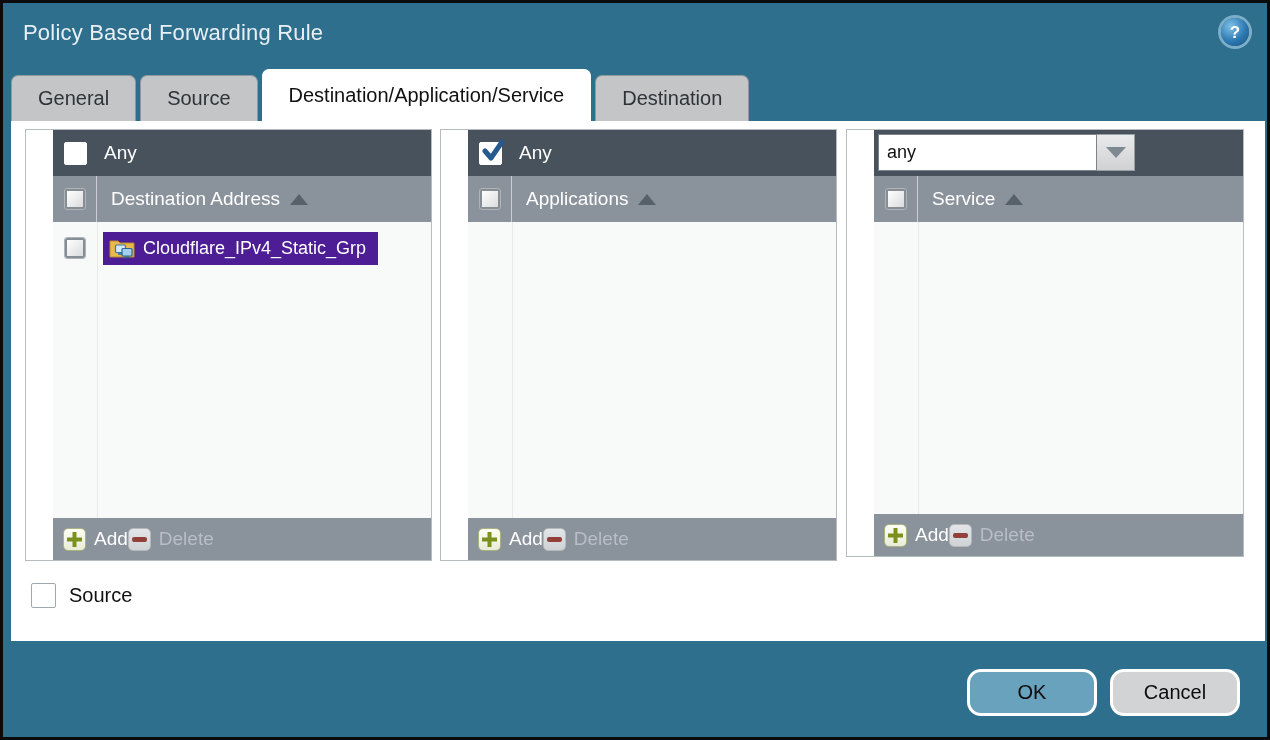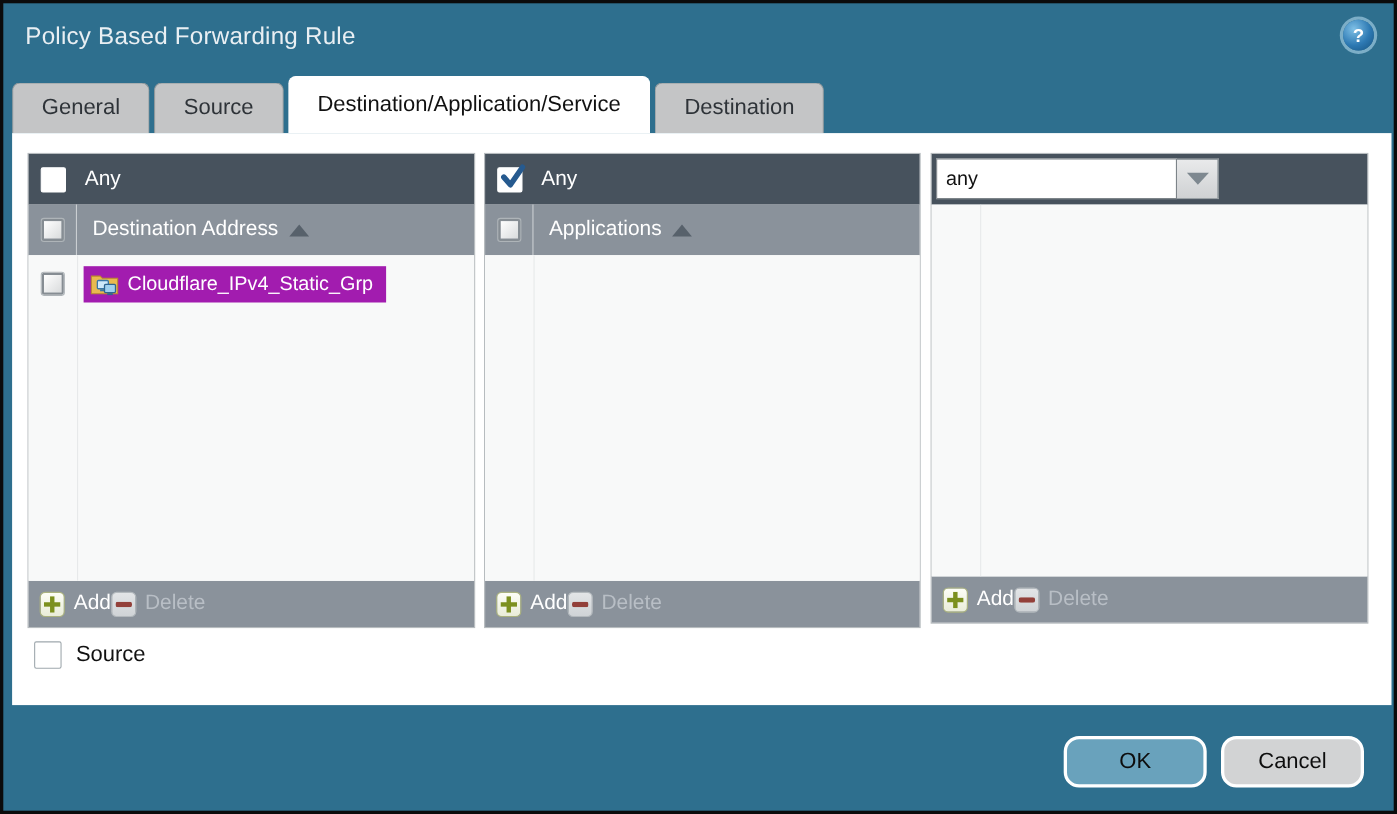--- a/index.html
+++ b/index.html
@@ -23,21 +23,21 @@
   
   .tabs { position:absolute; left:8px; top:66px; height:52px; display:flex; align-items:flex-end; gap:4px; z-index:2; }
   .tab { height:46px; background:#c4c5c6; border:1px solid #8f989c; border-bottom:none;
          border-radius:7px 7px 0 0; display:flex; align-items:center; padding:4px 26px;
          font-size:20px; color:#2e3338; cursor:pointer; white-space:nowrap; }
   .tab.active { height:52px; background:#ffffff; border-color:#ffffff; color:#111; z-index:3; }
 
   
   .panel { position:absolute; left:8px; top:118px; width:1254px; height:520px; background:#ffffff; z-index:1; }
 
-  .col { position:absolute; top:18px; display:flex; flex-direction:column; border:1px solid #b7bcbf; }
+  .col { position:absolute; top:8px; display:flex; flex-direction:column; border:1px solid #b7bcbf;padding-left:27px; }
   .col1 { left:14px;  width:407px; height:432px; }
   .col2 { left:429px; width:397px; height:432px; }
   .col3 { left:835px; width:398px; height:428px; }
 
   .any-bar { height:46px; min-height:46px; background:#47525d; display:flex; align-items:center; padding-left:11px; }
   .any-label { color:#fff; font-size:19px; margin-left:17px; }
 
   .cb { background:#fff; border:1px solid #9aa3a9; cursor:pointer; }
   .cb-any { width:23px; height:23px; border:1px solid #ffffff; border-radius:2px; position:relative; }
   .cb-3d { width:20px; height:20px; border:2px solid #868d93; outline:1px solid #aeb4b8;
@@ -48,21 +48,21 @@
   .hdr-cbcell { width:44px; display:flex; justify-content:center; align-items:center; align-self:stretch;
                 border-right:1px solid rgba(255,255,255,.55); }
   .hdr-label { color:#ffffff; font-size:19px; margin-left:14px; cursor:pointer; display:flex; align-items:center; gap:10px; }
   .sort-up { width:0; height:0; border-left:9px solid transparent; border-right:9px solid transparent; border-bottom:11px solid #57616b; }
 
   .list { flex:1; background:#f8f9f9; position:relative; overflow:hidden; }
   .list .lane { position:absolute; left:44px; top:0; bottom:0; width:1px; background:#e7e9ea; }
 
   .row { position:relative; height:40px; display:flex; align-items:center; }
   .row-cbcell { width:44px; display:flex; justify-content:center; }
-  .chip { display:inline-flex; align-items:center; height:33px; background:#a21caf; color:#ffffff;
+  .chip { display:inline-flex; align-items:center; height:33px; background:#4c1d95; color:#ffffff;
           font-size:18px; padding:0 12px 0 6px; margin-left:6px; cursor:pointer; }
   .chip svg { margin-right:8px; }
 
   .foot { height:42px; min-height:42px; background:#8a929b; display:flex; align-items:center; padding-left:10px; }
   .tool { display:flex; align-items:center; gap:8px; cursor:pointer; }
   .tool-ic { width:23px; height:23px; border-radius:5px; display:flex; align-items:center; justify-content:center; }
   .ic-add { background:linear-gradient(180deg,#fdfef6,#e9ecd8); border:1px solid #aab27f; }
   .ic-del { background:linear-gradient(180deg,#e3e5e7,#cfd3d6); border:1px solid #b3b9bd; }
   .tool-label { font-size:19px; color:#ffffff; }
   .tool.disabled .tool-label { color:#b8bec5; }
@@ -212,20 +212,29 @@
 
   <div class="col col3">
     <div class="dd-bar">
       <div class="dd">
         <div class="dd-value">any</div>
         <div class="dd-btn">
           <span class="dd-arrow"></span>
         </div>
       </div>
     </div>
+    <div class="hdr-row">
+      <div class="hdr-cbcell">
+          <div class="cb-3d"></div>
+        </div>
+      <div class="hdr-label">
+        <span>Service</span>
+        <span class="sort-up"></span>
+      </div>
+    </div>
     <div class="list">
       <div class="lane"></div>
     </div>
     <div class="foot">
       <div class="tool">
         <span class="tool-ic ic-add">
           <svg width="15" height="15" viewBox="0 0 15 15">
               <rect x="5.5" y="0" width="4" height="15" fill="#7c901e"></rect>
               <rect x="0" y="5.5" width="15" height="4" fill="#7c901e"></rect>
             </svg>

